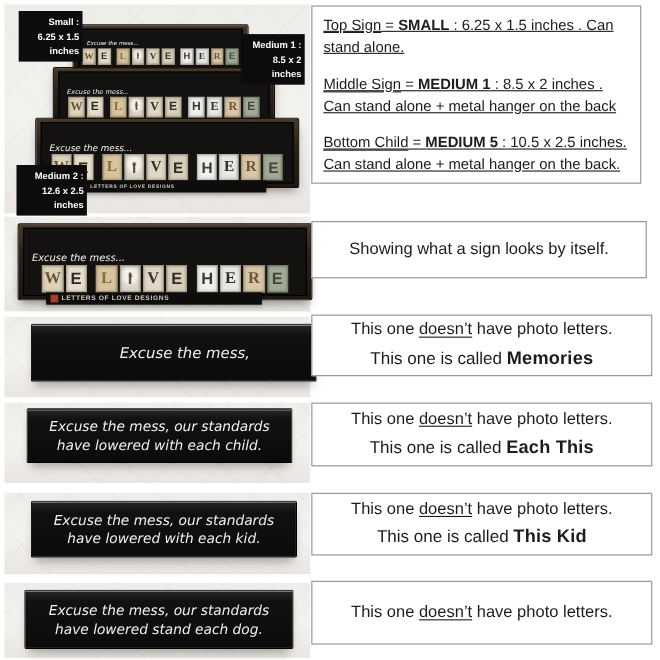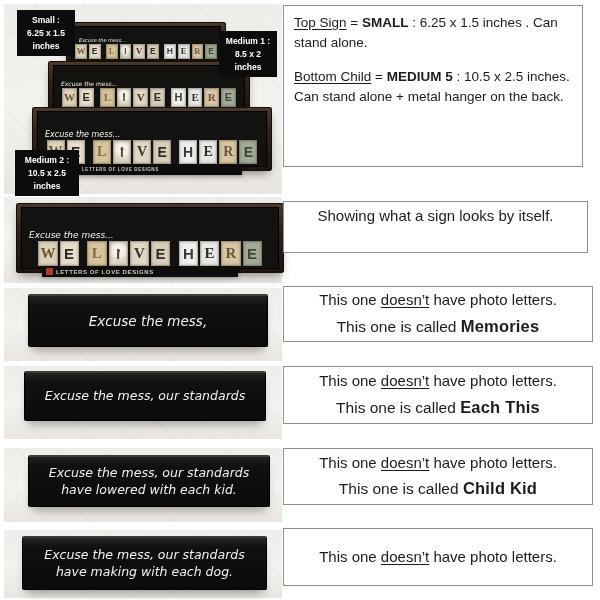--- a/index.html
+++ b/index.html
@@ -30,21 +30,21 @@
   .fs-md2 .letters{font-size:14px;} .fs-md2 .quote{font-size:8px;}
   .fs-big .letters{font-size:15px;} .fs-big .quote{font-size:9px;}
 
   .brandbar{display:flex;align-items:center;gap:3px;background:#0e0d0c;padding:1px 4px;}
   .brandsq{width:5px;height:5px;background:#a93a2c;flex:0 0 auto;}
   .brandtx{color:#cfcac2;font-size:4.5px;letter-spacing:.6px;white-space:nowrap;font-weight:bold;}
   .brandbar.big .brandtx{font-size:6px;} .brandbar.big .brandsq{width:7px;height:7px;}
   .stand{position:absolute;background:#1a1816;border-radius:1px;box-shadow:0 3px 5px rgba(0,0,0,.3);}
 
   
-  .callout{position:absolute;background:#0c0c0c;color:#fff;text-align:center;
+  .callout{position:absolute;background:#0c0c0c;color:#fff;text-align:right;
            font-size:8.5px;font-weight:bold;line-height:1.5;padding:4px 3px;}
 
   
   .tbox{position:absolute;border:1px solid #8f8f8f;background:#fff;box-sizing:border-box;}
   .info{padding:7px 10px;font-size:13.5px;line-height:1.5;}
   .info .item{margin-bottom:13px;} .info .item:last-child{margin-bottom:0;}
   .u{text-decoration:underline;text-underline-offset:2px;}
   .b{font-weight:bold;}
   .cbox{display:flex;flex-direction:column;justify-content:center;align-items:center;
         text-align:center;font-size:15px;line-height:1.65;padding:2px 6px;}
@@ -134,29 +134,33 @@
       <div>6.25 x 1.5</div>
       <div>inches</div>
     </div>
     <div class="callout" style="left:215px;top:27px;width:52px;">
       <div>Medium 1 :</div>
       <div>8.5 x 2</div>
       <div>inches</div>
     </div>
     <div class="callout" style="left:11px;top:146px;width:58px;">
       <div>Medium 2 :</div>
-      <div>10.5 x 2.5</div>
+      <div>12.6 x 2.5</div>
       <div>inches</div>
     </div>
   </div>
 
-  <div class="tbox info" style="left:283px;top:5px;width:300px;height:162px;">
+  <div class="tbox info" style="left:283px;top:5px;width:300px;height:162px;text-decoration:underline;">
     <div class="item">
       <span class="u">Top Sign</span><span> = </span><span class="b">SMALL</span><span> : 6.25 x 1.5 inches .  Can stand alone.</span>
       <div></div>
+    </div>
+    <div class="item">
+      <span class="u">Middle Sign</span><span> = </span><span class="b">MEDIUM 1</span><span> : 8.5 x 2 inches .</span>
+      <div>Can stand alone + metal hanger on the back</div>
     </div>
     <div class="item">
       <span class="u">Bottom Child</span><span> = </span><span class="b">MEDIUM 5</span><span> : 10.5 x 2.5 inches.</span>
       <div>Can stand alone + metal hanger on the back.</div>
     </div>
   </div>
 
   <div class="photo" style="left:4px;top:197px;width:278px;height:86px;">
     <div class="psign fs-big" style="left:12px;top:6px;width:258px;height:62px;">
       <div class="psign-in">
@@ -175,58 +179,59 @@
           </div>
       </div>
     </div>
     <div class="stand" style="left:38px;top:69px;width:196px;height:9px;">
       <div class="brandbar big" style="height:100%;">
         <span class="brandsq"></span>
         <span class="brandtx">LETTERS OF LOVE DESIGNS</span>
       </div>
     </div>
   </div>
-  <div class="tbox cbox" style="left:283px;top:201px;width:305px;height:52px;justify-content:space-between;">
+  <div class="tbox cbox" style="left:283px;top:201px;width:305px;height:52px;">
     <div>Showing what a sign looks by itself.</div>
   </div>
 
   <div class="photo" style="left:4px;top:288px;width:278px;height:73px;">
-    <div class="bsign f13" style="left:24px;top:6px;width:238px;height:50px;">
+    <div class="bsign f13" style="left:24px;top:6px;width:238px;height:50px;padding-left:20px;">
       <div class="l1">Excuse the mess,</div>
     </div>
   </div>
   <div class="tbox cbox" style="left:283px;top:286px;width:310px;height:56px;">
     <div><span>This one </span><span class="u">doesn’t</span><span> have photo letters.</span></div>
     <div class="nameline"><span>This one is called </span><span class="b">Memories</span></div>
   </div>
 
   <div class="photo" style="left:4px;top:366px;width:278px;height:73px;">
     <div class="bsign f12" style="left:20px;top:5px;width:240px;height:47px;">
       <div class="l1">Excuse the mess, our standards</div>
+      <div class="l2">have lowered with each child.</div>
     </div>
   </div>
   <div class="tbox cbox" style="left:283px;top:366px;width:310px;height:58px;">
     <div><span>This one </span><span class="u">doesn’t</span><span> have photo letters.</span></div>
     <div class="nameline"><span>This one is called </span><span class="b">Each This</span></div>
   </div>
 
   <div class="photo" style="left:4px;top:448px;width:278px;height:74px;">
     <div class="bsign f12" style="left:24px;top:7px;width:240px;height:49px;">
       <div class="l1">Excuse the mess, our standards</div>
       <div class="l2">have lowered with each kid.</div>
     </div>
   </div>
   <div class="tbox cbox" style="left:283px;top:448px;width:310px;height:57px;">
     <div><span>This one </span><span class="u">doesn’t</span><span> have photo letters.</span></div>
-    <div class="nameline"><span>This one is called </span><span class="b">Child Kid</span></div>
+    <div class="nameline"><span>This one is called </span><span class="b">This Kid</span></div>
   </div>
 
   <div class="photo" style="left:4px;top:530px;width:278px;height:68px;">
     <div class="bsign f12" style="left:18px;top:6px;width:243px;height:51px;">
       <div class="l1">Excuse the mess, our standards</div>
-      <div class="l2">have making with each dog.</div>
+      <div class="l2">have lowered stand each dog.</div>
     </div>
   </div>
   <div class="tbox cbox" style="left:283px;top:528px;width:310px;height:58px;">
     <div><span>This one </span><span class="u">doesn’t</span><span> have photo letters.</span></div>
   </div>
 
 </div>
 
 </body></html>

